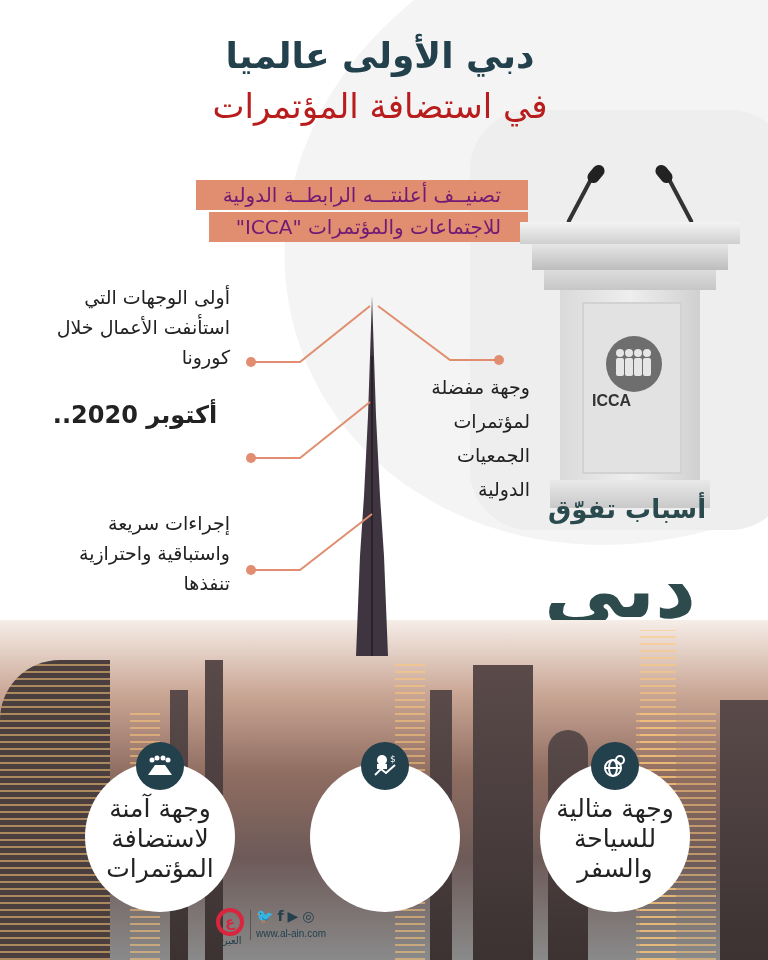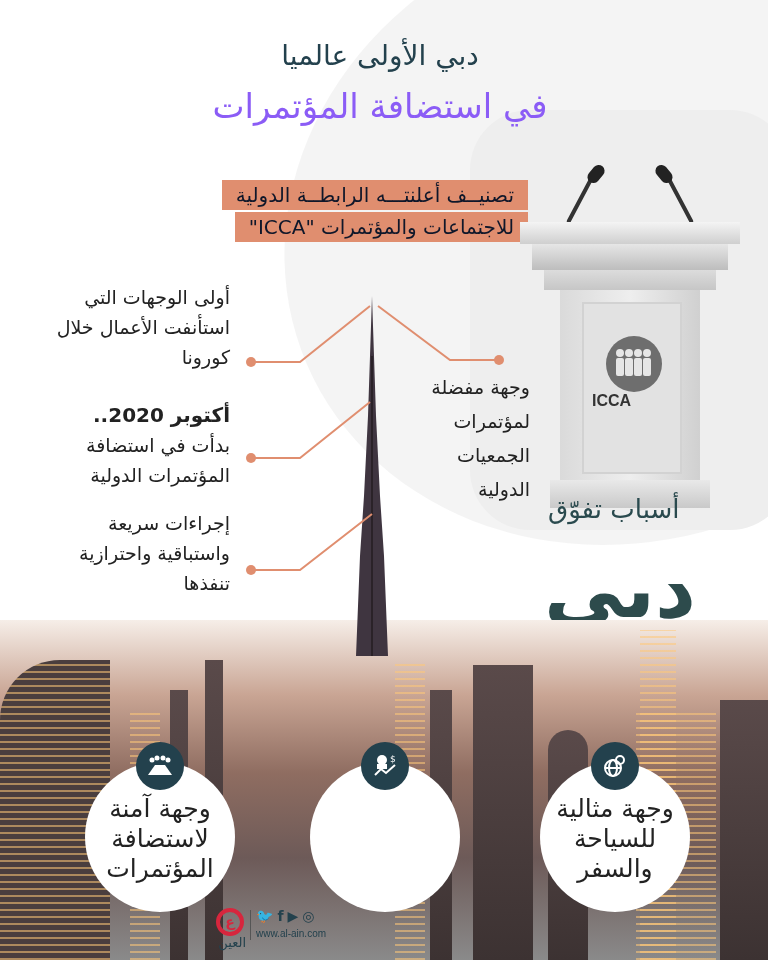--- a/index.html
+++ b/index.html
@@ -1,63 +1,63 @@
 <!DOCTYPE html>
 <html><head>
 <meta charset="utf-8">
 <style>
   html,body{margin:0;padding:0;}
   body{width:768px;height:960px;position:relative;overflow:hidden;background:#ffffff;font-family:"DejaVu Sans",sans-serif;}
   .bg-swoosh{position:absolute;left:280px;top:-80px;width:700px;height:620px;border-radius:50%;background:#f1f1f1;transform:rotate(-20deg);opacity:.8;}
   .bg-swoosh2{position:absolute;left:470px;top:110px;width:320px;height:420px;border-radius:60px;background:#eeeeee;}
   .title{position:absolute;top:28px;left:120px;width:520px;text-align:center;direction:rtl;color:#23414d;}
-  .title .l1{font-size:28px;font-weight:normal;line-height:56px;}
-  .title .l2{font-size:34px;color:#8b5cf6;line-height:44px;}
-  .ribbon{position:absolute;right:240px;direction:rtl;background:#e08e6f;color:#0f172a;font-size:20px;padding:2px 14px;line-height:26px;}
+  .title .l1{font-size:36px;font-weight:bold;line-height:56px;}
+  .title .l2{font-size:34px;color:#b91c1c;line-height:44px;}
+  .ribbon{position:absolute;right:240px;direction:rtl;background:#e08e6f;color:#701a75;font-size:20px;padding:2px 27px;line-height:26px;}
   .r1{top:180px;}
   .r2{top:212px;}
   
   .podium{position:absolute;left:520px;top:160px;width:220px;height:360px;}
   .mic{position:absolute;width:4px;height:52px;background:#333;top:14px;border-radius:2px;}
   .mic-head{position:absolute;width:12px;height:20px;background:#222;border-radius:6px;top:4px;}
   .pod-top{position:absolute;left:0;top:62px;width:220px;height:22px;background:linear-gradient(#f4f4f4,#cfcfcf);}
   .pod-top2{position:absolute;left:12px;top:84px;width:196px;height:26px;background:linear-gradient(#e6e6e6,#bdbdbd);}
   .pod-top3{position:absolute;left:24px;top:110px;width:172px;height:20px;background:linear-gradient(#dcdcdc,#c6c6c6);}
   .pod-body{position:absolute;left:40px;top:130px;width:140px;height:190px;background:linear-gradient(90deg,#dadada,#eeeeee,#d0d0d0);}
   .pod-panel{position:absolute;left:62px;top:142px;width:96px;height:168px;background:#e2e2e2;border:2px solid #d2d2d2;}
   .pod-base{position:absolute;left:30px;top:320px;width:160px;height:28px;background:linear-gradient(#e9e9e9,#c9c9c9);}
   .icca-circle{position:absolute;left:86px;top:176px;width:56px;height:56px;border-radius:50%;background:#6e6e6e;}
   .icca-text{position:absolute;left:72px;top:232px;width:84px;font-family:"Liberation Sans",sans-serif;font-weight:bold;font-size:16px;color:#333;}
-  .reasons{position:absolute;left:548px;top:494px;direction:rtl;font-size:26px;font-weight:normal;color:#2a4a4e;}
+  .reasons{position:absolute;left:548px;top:494px;direction:rtl;font-size:26px;font-weight:bold;color:#2a4a4e;}
   .dubai-big{position:absolute;left:520px;top:540px;width:200px;text-align:center;direction:rtl;font-size:80px;font-weight:bold;color:#2d4b4c;line-height:100px;}
   
   .bullet{position:absolute;direction:rtl;text-align:right;color:#222;font-size:19px;line-height:30px;}
   .b1{left:40px;top:282px;width:190px;}
   .b2{left:40px;top:400px;width:190px;}
-  .b2 .hd{font-weight:bold;font-size:20px;}
+  .b2 .hd{font-weight:bold;font-size:24px;text-align:center;}
   .b3{left:40px;top:508px;width:190px;}
   .b4{left:400px;top:370px;width:130px;line-height:34px;}
   .dot{position:absolute;width:10px;height:10px;border-radius:50%;background:#e08e6f;}
   svg.lines{position:absolute;left:0;top:0;}
   
   .tower{position:absolute;left:352px;top:296px;width:40px;height:360px;}
   
   .skyline{position:absolute;left:0;top:620px;width:768px;height:340px;background:linear-gradient(#f6eee8 0%,#c9a594 22%,#8f6d61 45%,#6d5a58 70%,#8a8a8a 100%);}
   .bldg{position:absolute;bottom:0;background:linear-gradient(#5a4a4a,#3c3232);}
   .win{background-image:repeating-linear-gradient(0deg,rgba(255,200,120,.55) 0 2px,transparent 2px 7px);}
   
   .circle{position:absolute;width:150px;height:150px;border-radius:50%;background:#fff;top:762px;}
   .circle .txt{position:absolute;top:32px;left:0;width:150px;text-align:center;direction:rtl;font-size:25px;line-height:30px;color:#222;}
   .cicon{position:absolute;top:-20px;left:51px;width:48px;height:48px;border-radius:50%;background:#23414d;display:flex;align-items:center;justify-content:center;color:#fff;font-size:22px;}
   .c1{left:85px;}
   .c2{left:310px;}
   .c3{left:540px;}
   .footer{position:absolute;left:216px;top:908px;width:150px;height:36px;}
   .logo{position:absolute;left:0;top:0;width:28px;height:28px;border-radius:50%;border:4px solid #d7263d;box-sizing:border-box;color:#d7263d;font-size:14px;font-weight:bold;text-align:center;line-height:20px;}
-  .logo-sub{position:absolute;left:0;top:27px;width:30px;text-align:right;font-size:13px;color:#23414d;}
+  .logo-sub{position:absolute;left:0;top:27px;width:30px;text-align:center;font-size:10px;color:#23414d;}
   .sep{position:absolute;left:34px;top:2px;width:1px;height:30px;background:#555;}
   .social{position:absolute;left:40px;top:0;font-size:14px;color:#23414d;letter-spacing:4px;}
   .url{position:absolute;left:40px;top:20px;font-family:"Liberation Sans",sans-serif;font-size:10px;font-weight:normal;color:#23414d;}
 </style>
 </head>
 <body>
 
 <div class="bg-swoosh"></div>
 <div class="bg-swoosh2"></div>
 
@@ -128,21 +128,20 @@
   </g>
 </svg>
 <div class="dot" style="left:246px;top:357px;"></div>
 <div class="dot" style="left:246px;top:453px;"></div>
 <div class="dot" style="left:246px;top:565px;"></div>
 <div class="dot" style="left:494px;top:355px;"></div>
 
 <div class="bullet b1">أولى الوجهات التي استأنفت الأعمال خلال كورونا</div>
 <div class="bullet b2">
   <div class="hd">أكتوبر  2020..</div>
-  <div>بدأت في استضافة المؤتمرات الدولية</div>
 </div>
 <div class="bullet b3">إجراءات سريعة واستباقية واحترازية تنفذها</div>
 <div class="bullet b4">وجهة مفضلة لمؤتمرات الجمعيات الدولية</div>
 
 <div class="circle c1">
   <div class="cicon">
     <svg width="28" height="22" viewBox="0 0 28 22">
         <g fill="#fff">
           <circle cx="6" cy="5" r="2.5"></circle>
           <circle cx="11" cy="3" r="2.5"></circle>

